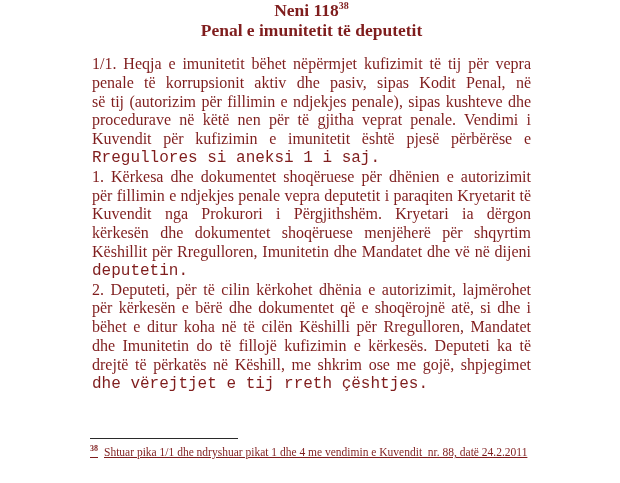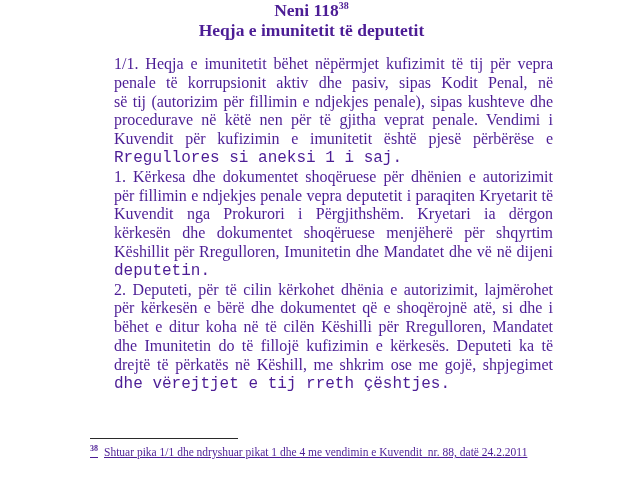--- a/index.html
+++ b/index.html
@@ -5,42 +5,41 @@
   html, body { margin: 0; padding: 0; }
   body {
     width: 620px; height: 483px;
     background: #ffffff;
     font-family: "Liberation Serif", serif;
   }
   .page {
     position: relative;
     width: 620px; height: 483px;
     background: #ffffff;
-    color: #4c1d95;
+    color: #7f1d1d;
     overflow: hidden;
   }
   .title-block {
     position: absolute;
     left: 92px; top: 1px; width: 439px;
     text-align: center;
     font-weight: bold;
     font-size: 17.5px;
     line-height: 19.5px;
   }
   .title-line sup {
     font-size: 10px;
     line-height: 0;
     vertical-align: super;
   }
   .body-text {
     position: absolute;
     left: 92px; top: 55px; width: 439px;
     font-size: 16px;
     line-height: 18.8px;
-    margin-left: 22px;
   }
   .line {
     text-align: justify;
     text-align-last: justify;
   }
   .line.para-end {
     text-align-last: left;
     font-family: Liberation Mono, monospace;
   }
   .footnote-rule {
@@ -65,21 +64,21 @@
     margin-right: 6px;
   }
 </style>
 </head>
 <body>
 
 <div class="page">
 
   <div class="title-block">
     <div class="title-line"><span>Neni 118</span><sup>38</sup></div>
-    <div class="title-line">Heqja e imunitetit të deputetit</div>
+    <div class="title-line">Penal e imunitetit të deputetit</div>
   </div>
 
   <div class="body-text">
       <div class="line">1/1. Heqja e imunitetit bëhet nëpërmjet kufizimit të tij për vepra</div>
       <div class="line">penale të korrupsionit aktiv dhe pasiv, sipas Kodit Penal, në</div>
       <div class="line">së tij (autorizim për fillimin e ndjekjes penale), sipas kushteve dhe</div>
       <div class="line">procedurave në këtë nen për të gjitha veprat penale. Vendimi i</div>
       <div class="line">Kuvendit për kufizimin e imunitetit është pjesë përbërëse e</div>
       <div class="line para-end">Rregullores si aneksi 1 i saj.</div>
       <div class="line">1. Kërkesa dhe dokumentet shoqëruese për dhënien e autorizimit</div>

